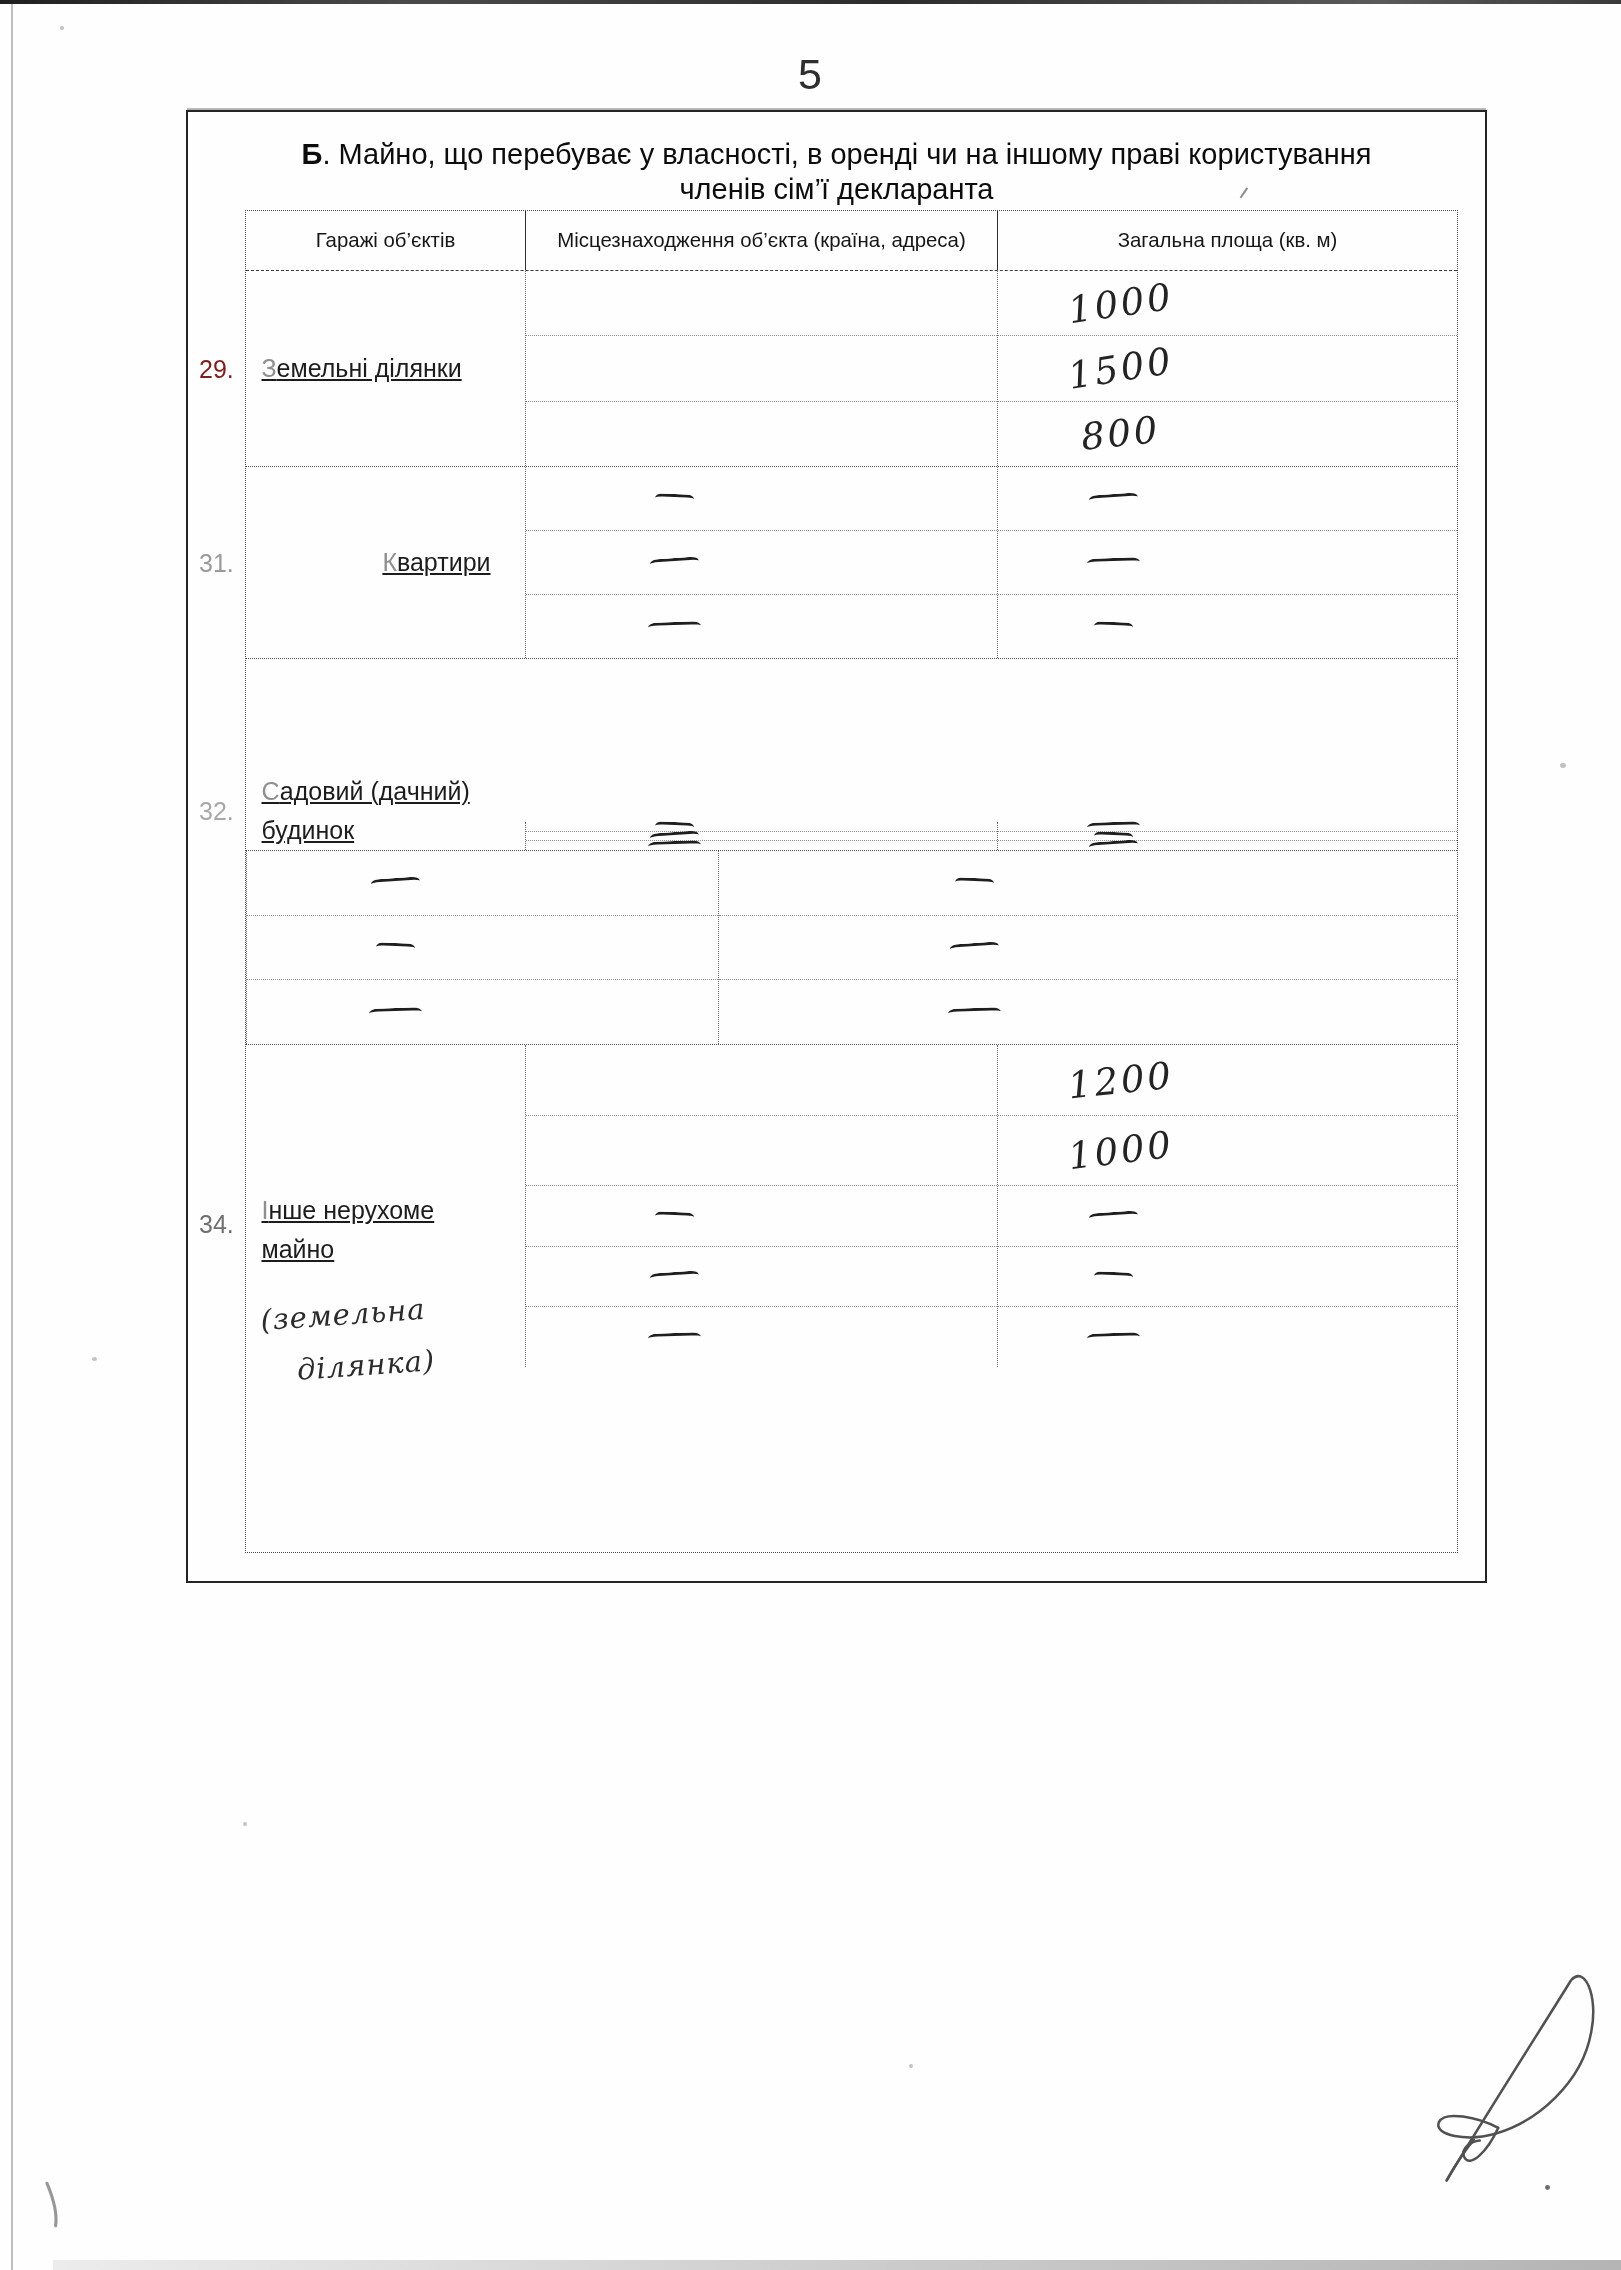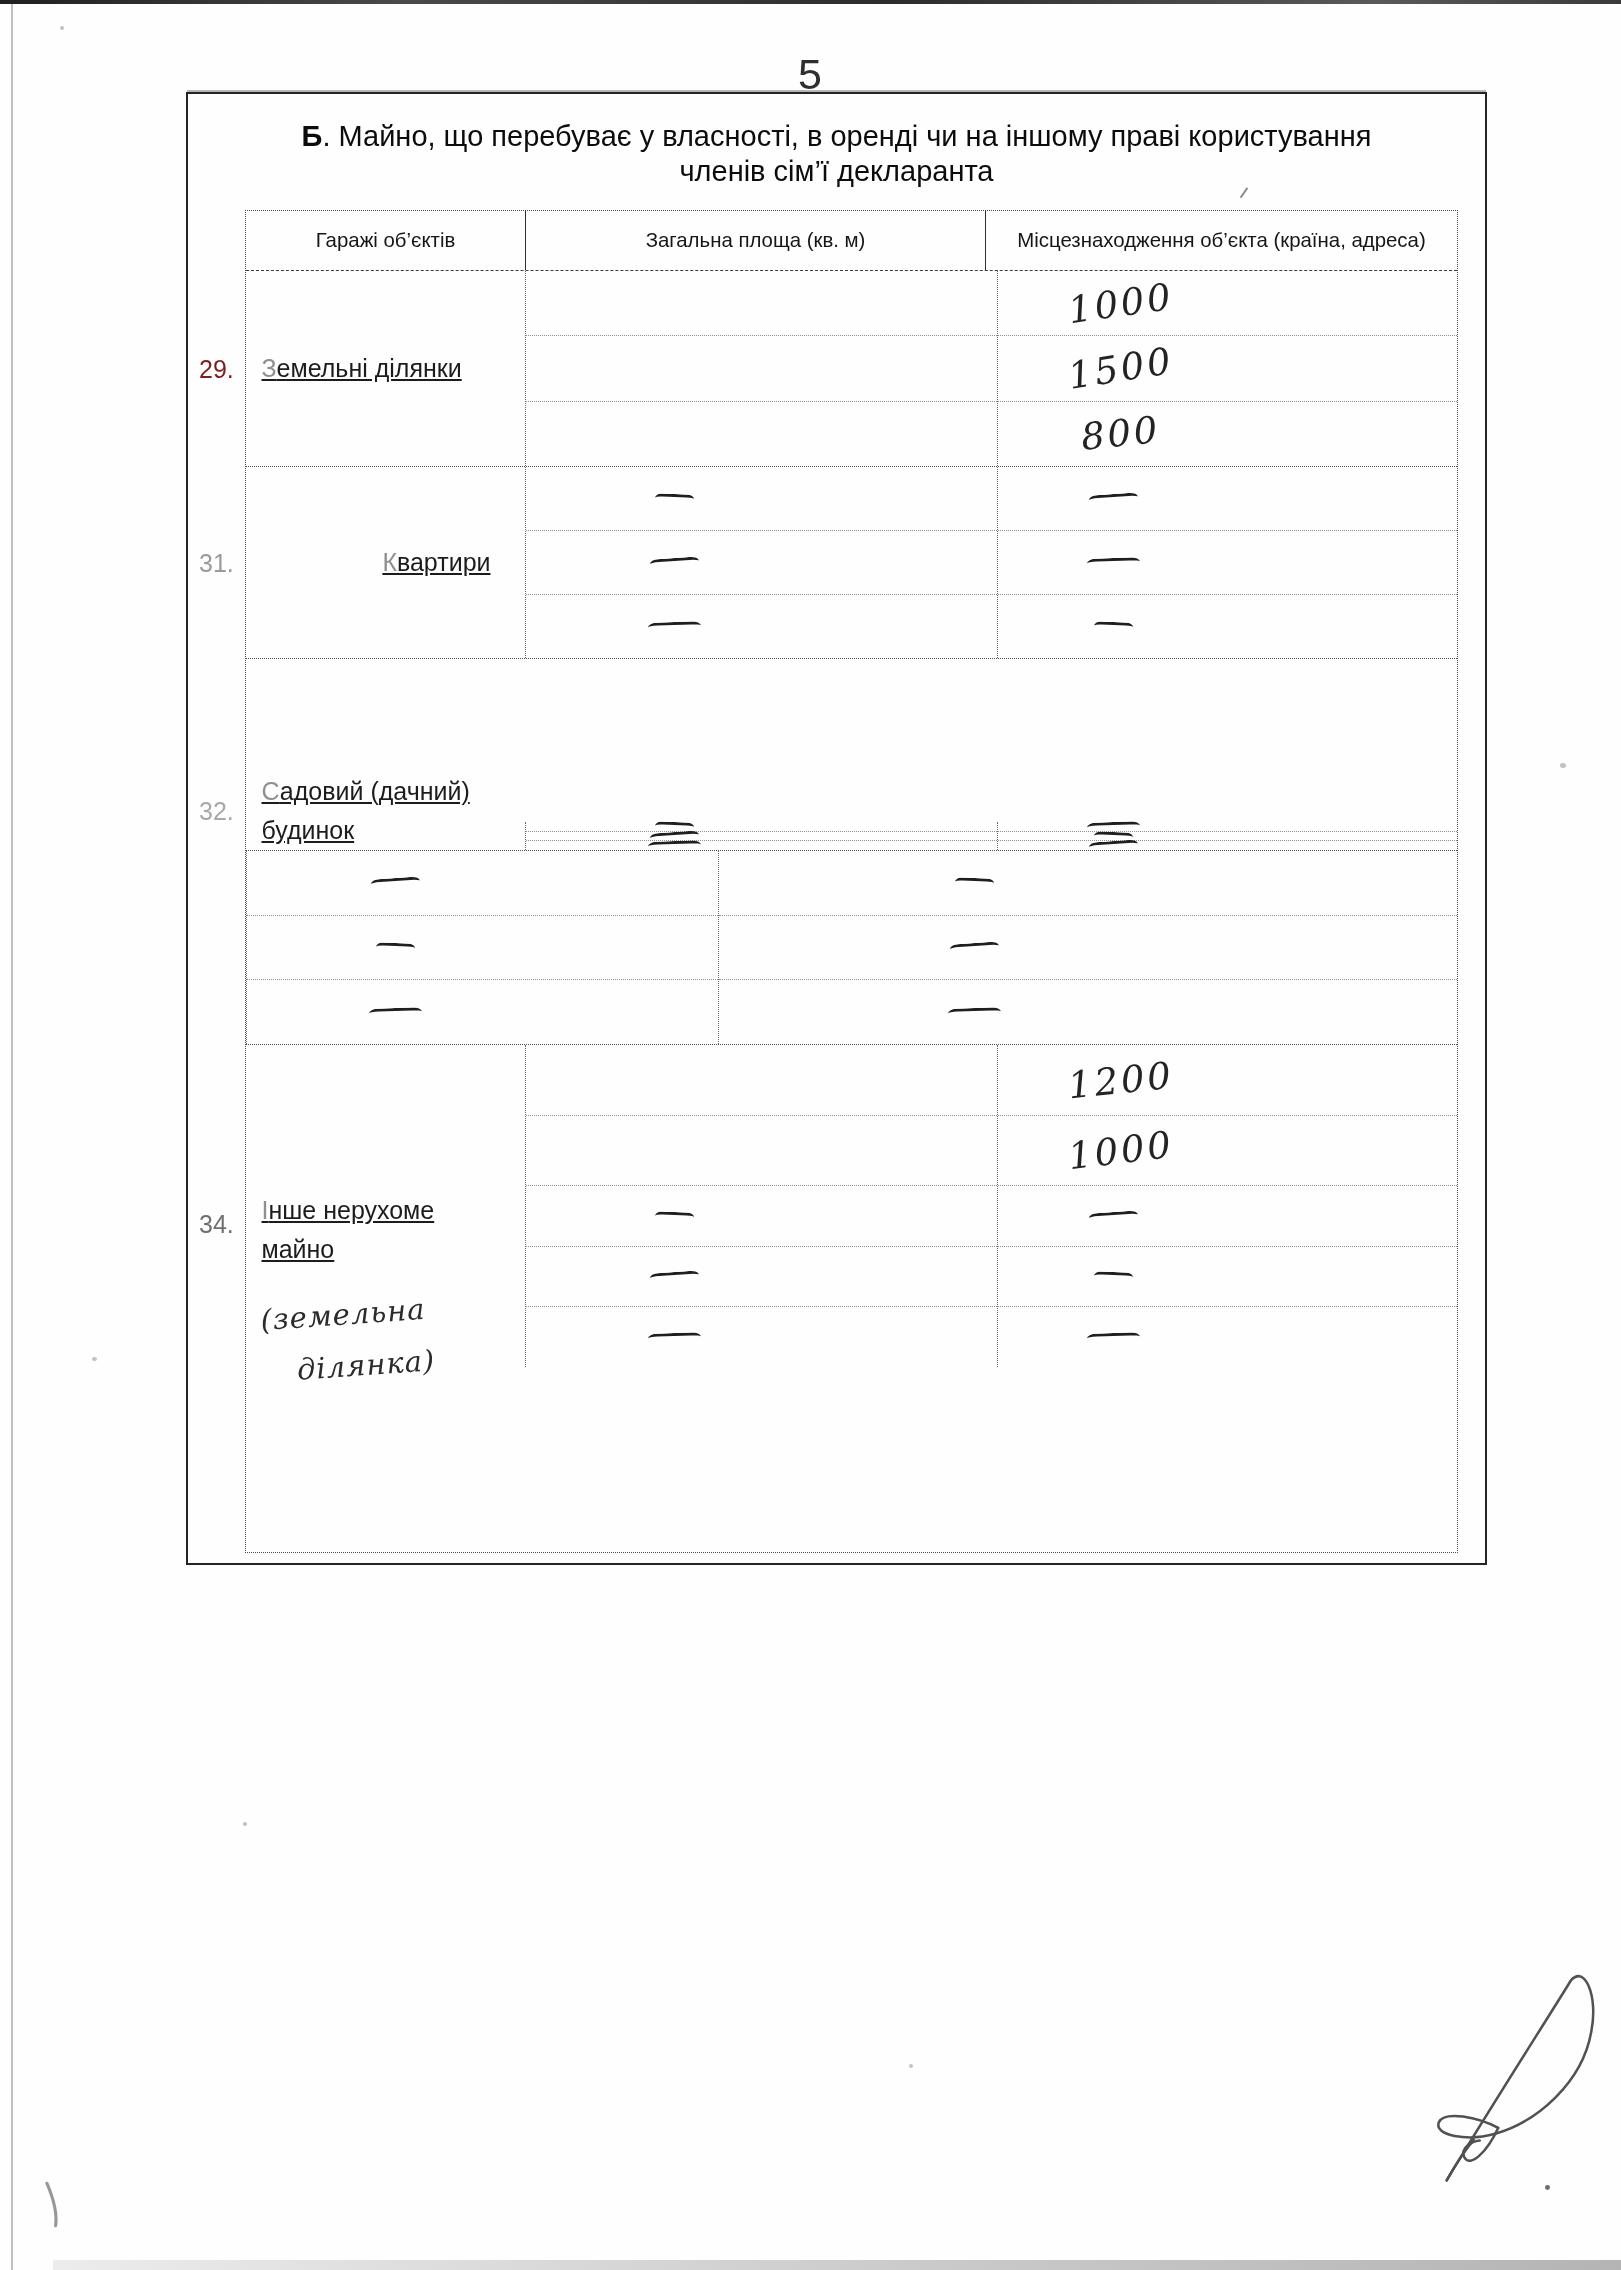--- a/index.html
+++ b/index.html
@@ -19,21 +19,21 @@
     background: linear-gradient(90deg, rgba(165,165,165,.2), rgba(140,140,140,.45) 55%, rgba(120,120,120,.55)); }
   .speck { position:absolute; background:#9a9a9a; border-radius:50%; opacity:.6; }
   .slash-speck { position:absolute; width:11.6px; height:1.9px; background:#6e6e6e;
     transform: rotate(-55deg); opacity:.8; }
 
   
   .page-number { position:absolute; top:50px; left:0; width:1621px; text-align:center;
     font-size:43px; color:#2e2e2e; letter-spacing:1px; }
 
   
-  .outer-box { position:absolute; left:186px; top:92px; width:1301px; height:1473px;
+  .outer-box { position:absolute; left:186px; top:110px; width:1301px; height:1473px;
     border:2.9px solid #242424;
     box-shadow: 0 -2.9px 0 -1px rgba(40,40,40,.35); }
   .title { margin-top:25px; text-align:center; font-size:29px; line-height:35px;
     color:#0c0c0c; }
   .title .b { font-weight:bold; }
 
   
   .inner-table { position:absolute; left:245px; top:210px; width:1213px; height:1343px;
     border:1.9px dotted #4a4a4a; display:flex; flex-direction:column; }
   .thead { height:60px; display:flex; border-bottom:1.9px dashed #3a3a3a; flex:none; }
@@ -97,22 +97,22 @@
   <div class="outer-box">
     <div class="title">
       <span class="b">Б</span><span>. Майно, що перебуває у власності, в оренді чи на іншому праві користування</span><br>
       <span>членів сім’ї декларанта</span>
     </div>
   </div>
 
   <div class="inner-table">
     <div class="thead">
       <div class="th hc1">Гаражі об’єктів</div>
+      <div class="th hc2">Місцезнаходження об’єкта (країна, адреса)</div>
       <div class="th hc3">Загальна площа (кв. м)</div>
-      <div class="th hc2">Місцезнаходження об’єкта (країна, адреса)</div>
     </div>
 
     <div class="tbody">
 
       <div class="trow" style="height:196px;">
         <div class="c1">
           <span class="rownum" style="color:#7f1d1d;">29.</span>
           <span class="rowlabel">Земельні ділянки</span>
         </div>
         <div class="c2">

